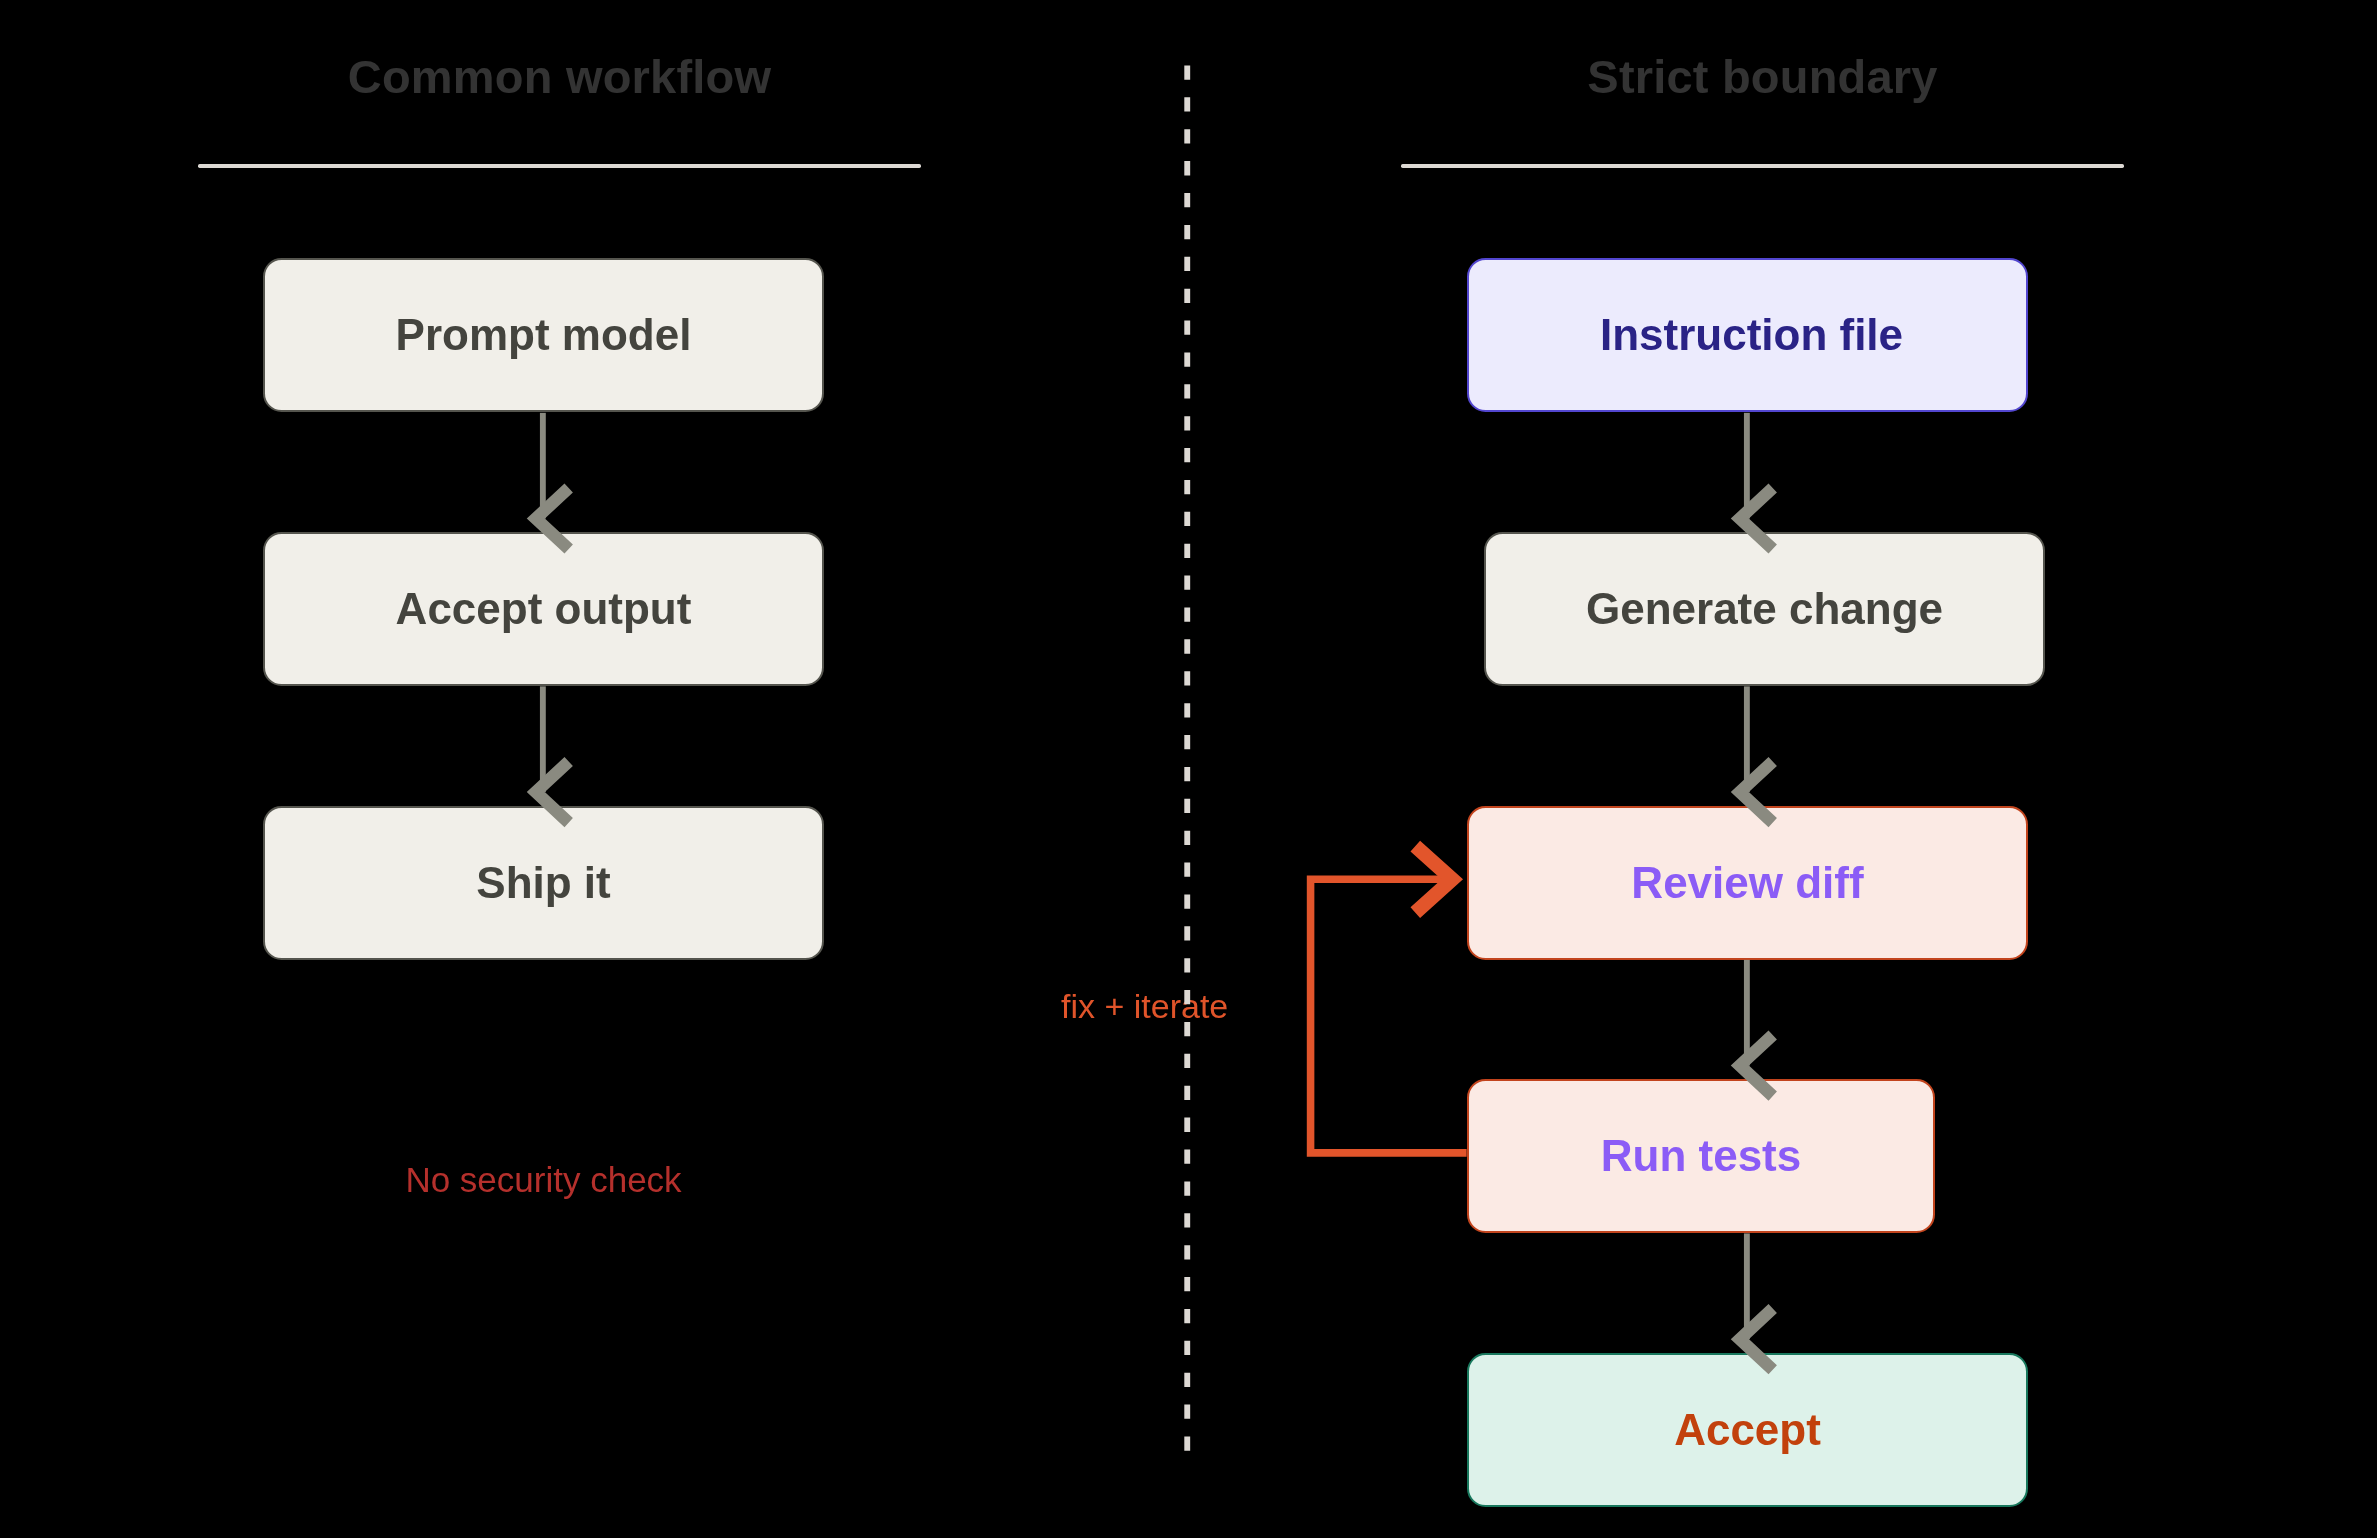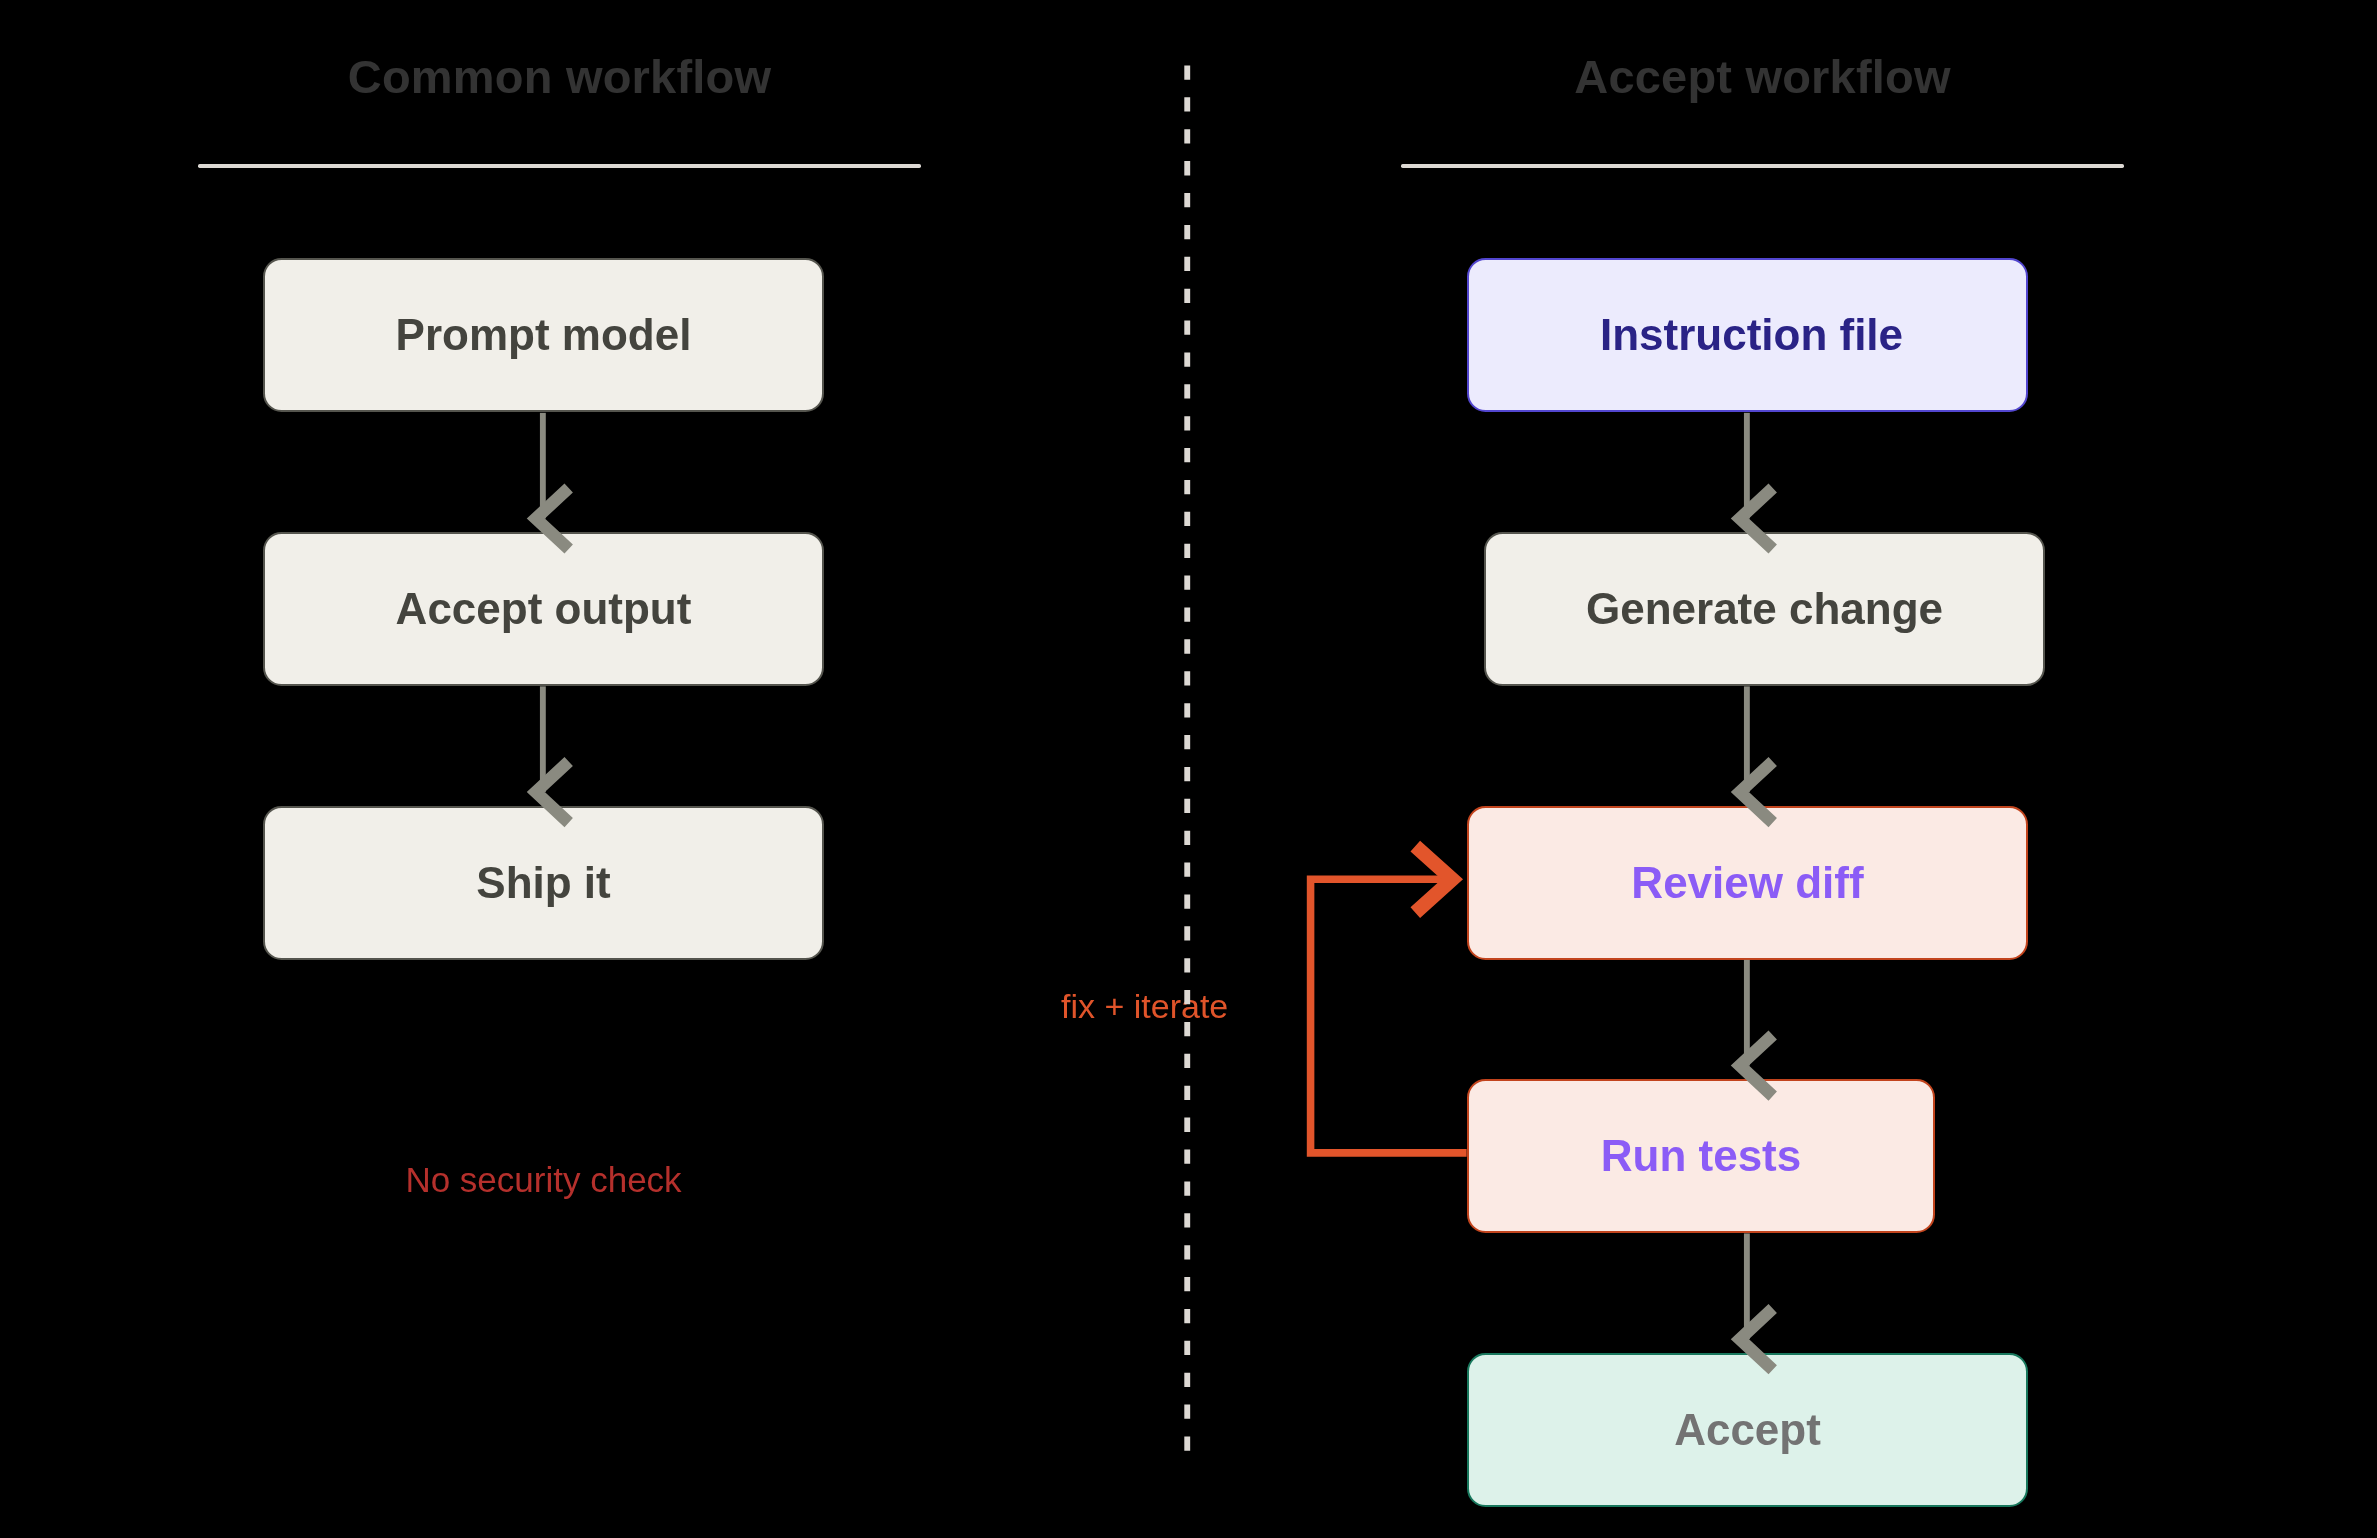--- a/index.html
+++ b/index.html
@@ -10,21 +10,21 @@
   .col-title{position:absolute;text-align:center;font-weight:bold;
              font-size:47px;color:#333333;letter-spacing:0.2px;white-space:nowrap;}
   .title-rule{position:absolute;height:4.2px;background:#ddd9d4;border-radius:1.7px;}
 
   .node{position:absolute;box-sizing:border-box;border-radius:18.5px;
         display:flex;align-items:center;justify-content:center;
         font-size:44px;font-weight:bold;text-align:center;line-height:1.1;}
   .n-neutral{background:#f1efe9;border:2.5px solid #55554e;color:#44443e;}
   .n-indigo {background:#ecebfd;border:2.5px solid #5246cf;color:#2a2386;}
   .n-orange {background:#fbeae4;border:2.5px solid #c2441d;color:#8b5cf6;}
-  .n-green  {background:#ddf2ea;border:2.5px solid #18785d;color:#737373;}
+  .n-green  {background:#ddf2ea;border:2.5px solid #18785d;color:#c2410c;}
 
   .warn{position:absolute;text-align:center;font-size:35px;color:#b5302c;
         white-space:nowrap;}
 
   .loop-label{position:absolute;font-size:34px;color:#e0542a;white-space:nowrap;}
 
   svg.overlay{position:absolute;left:0;top:0;width:2377px;height:1538px;
               pointer-events:none;}
 </style>
 </head>
@@ -36,21 +36,21 @@
   <div class="title-rule" style="left:198px;top:164px;width:723px;"></div>
 
   <div class="node n-neutral" style="left:263px;top:258px;width:561px;height:154px;">Prompt model</div>
 
   <div class="node n-neutral" style="left:263px;top:806px;width:561px;height:154px;">Ship it</div>
 
   <div class="node n-neutral" style="left:263px;top:532px;width:561px;height:154px;">Accept output</div>
 
   <div class="warn" style="left:263px;top:1160px;width:561px;">No security check</div>
 
-  <div class="col-title" style="left:1401px;top:49px;width:723px;">Accept workflow</div>
+  <div class="col-title" style="left:1401px;top:49px;width:723px;">Strict boundary</div>
   <div class="title-rule" style="left:1401px;top:164px;width:723px;"></div>
 
   <div class="node n-indigo" style="left:1467px;top:258px;width:561px;height:154px;padding-left:8px;">Instruction file</div>
 
   <div class="node n-neutral" style="left:1467px;top:532px;width:561px;height:154px;margin-left:17px;">Generate change</div>
 
   <div class="node n-orange" style="left:1467px;top:806px;width:561px;height:154px;">Review diff</div>
 
   <div class="node n-orange" style="left:1467px;top:1079px;width:468px;height:154px;">Run tests</div>
 

